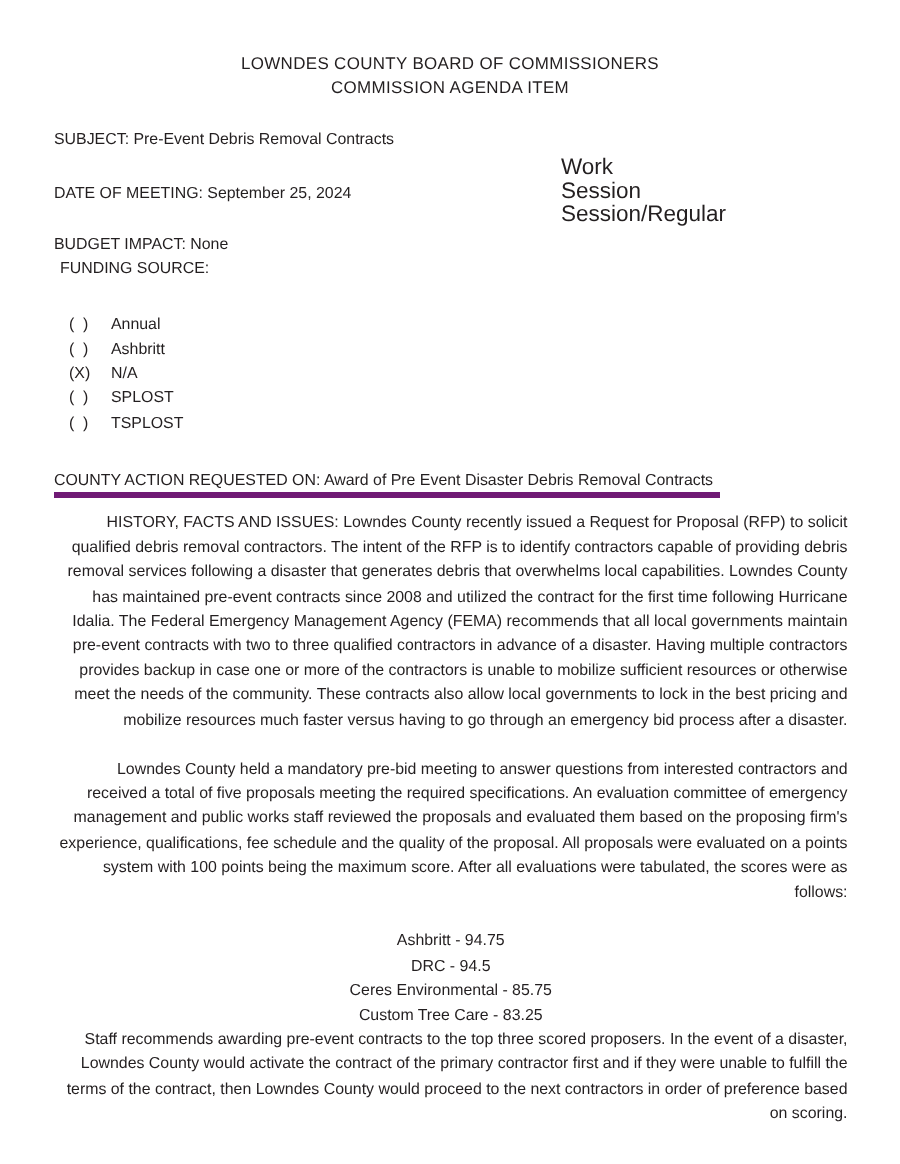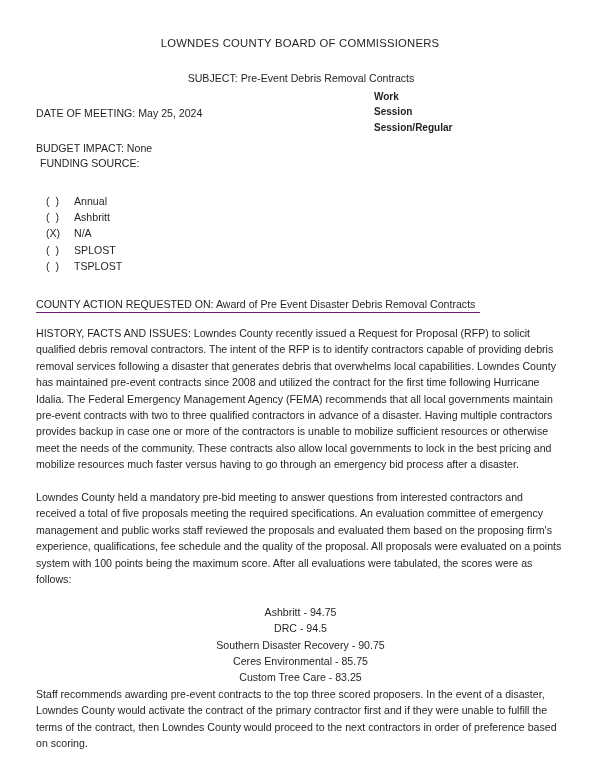--- a/index.html
+++ b/index.html
@@ -43,43 +43,41 @@
     margin-top: 19px;
     padding-left: 36px;
     padding-right: 34px;
   }
   .meta-row {
     font-size: 10.6px;
     line-height: 15.6px;
   }
   .subject {
     margin: 0;
-    text-align: center;
   }
   .date-row {
     margin: 0;
     padding-top: 20px;
   }
   .budget-row {
     margin: 0;
     padding-top: 19px;
   }
   .funding-row {
     margin: 0;
     padding-left: 4px;
   }
 
   .session-col {
     position: absolute;
     left: 374px;
     top: 18px;
     width: 150px;
-    font-size: 10px;
+    font-size: 15px;
     line-height: 15.6px;
-    font-weight: bold;
   }
   .session-col span {
     display: block;
   }
 
   
   .fund-list {
     list-style: none;
     margin: 0;
     padding: 0;
@@ -101,37 +99,37 @@
 
   
   .action-line {
     margin: 0;
     margin-top: 23px;
     padding-left: 36px;
     font-size: 10.6px;
     line-height: 15.6px;
   }
   .action-line .underlined {
-    border-bottom: 1px solid #701a75;
+    border-bottom: 4px solid #701a75;
     padding-bottom: 2px;
     padding-right: 5px;
     margin-top: 16px;
   }
 
   
   .body-block {
     padding-left: 36px;
     padding-right: 35px;
     padding-top: 12px;
   }
   .para {
     margin: 0;
     font-size: 10.6px;
     line-height: 16.4px;
-    text-align: left;
+    text-align: right;
   }
   .para + .para {
     margin-top: 16.4px;
   }
 
   .score-list {
     list-style: none;
     margin: 0;
     margin-top: 16.4px;
     padding: 0;
@@ -143,25 +141,26 @@
     white-space: nowrap;
   }
 </style>
 </head>
 <body>
 
 <div class="page">
 
   <div class="doc-title">
     <span>LOWNDES COUNTY BOARD OF COMMISSIONERS</span>
+    <span class="line2">COMMISSION AGENDA ITEM</span>
   </div>
 
   <div class="meta">
     <p class="meta-row subject">SUBJECT: Pre-Event Debris Removal Contracts</p>
-    <p class="meta-row date-row">DATE OF MEETING: May 25, 2024</p>
+    <p class="meta-row date-row">DATE OF MEETING: September 25, 2024</p>
     <p class="meta-row budget-row">BUDGET IMPACT: None</p>
     <p class="meta-row funding-row">FUNDING SOURCE:</p>
 
     <div class="session-col">
       <span>Work</span>
       <span>Session</span>
       <span>Session/Regular</span>
     </div>
   </div>
 
@@ -192,21 +191,20 @@
     <span class="underlined">COUNTY ACTION REQUESTED ON: Award of Pre Event Disaster Debris Removal Contracts</span>
   </p>
 
   <div class="body-block">
     <p class="para">HISTORY, FACTS AND ISSUES: Lowndes County recently issued a Request for Proposal (RFP) to solicit qualified debris removal contractors.  The intent of the RFP is to identify contractors capable of providing debris removal services following a disaster that generates debris that overwhelms local capabilities.  Lowndes County has maintained pre-event contracts since 2008 and utilized the contract for the first time following Hurricane Idalia.  The Federal Emergency Management Agency (FEMA) recommends that all local governments maintain pre-event contracts with two to three qualified contractors in advance of a disaster.  Having multiple contractors provides backup in case one or more of the contractors is unable to mobilize sufficient resources or otherwise meet the needs of the community.  These contracts also allow local governments to lock in the best pricing and mobilize resources much faster versus having to go through an emergency bid process after a disaster.</p>
     <p class="para">Lowndes County held a mandatory pre-bid meeting to answer questions from interested contractors and received a total of five proposals meeting the required specifications.  An evaluation committee of emergency management and public works staff reviewed the proposals and evaluated them based on the proposing firm's experience, qualifications, fee schedule and the quality of the proposal.  All proposals were evaluated on a points system with 100 points being the maximum score.  After all evaluations were tabulated, the scores were as follows:</p>
 
     <ul class="score-list">
       <li>Ashbritt - 94.75</li>
       <li>DRC - 94.5</li>
-      <li>Southern Disaster Recovery - 90.75</li>
       <li>Ceres Environmental - 85.75</li>
       <li>Custom Tree Care - 83.25</li>
     </ul>
 
     <p class="para">Staff recommends awarding pre-event contracts to the top three scored proposers.  In the event of a disaster, Lowndes County would activate the contract of the primary contractor first and if they were unable to fulfill the terms of the contract, then Lowndes County would proceed to the next contractors in order of preference based on scoring.</p>
   </div>
 
 </div>
 
 </body></html>

